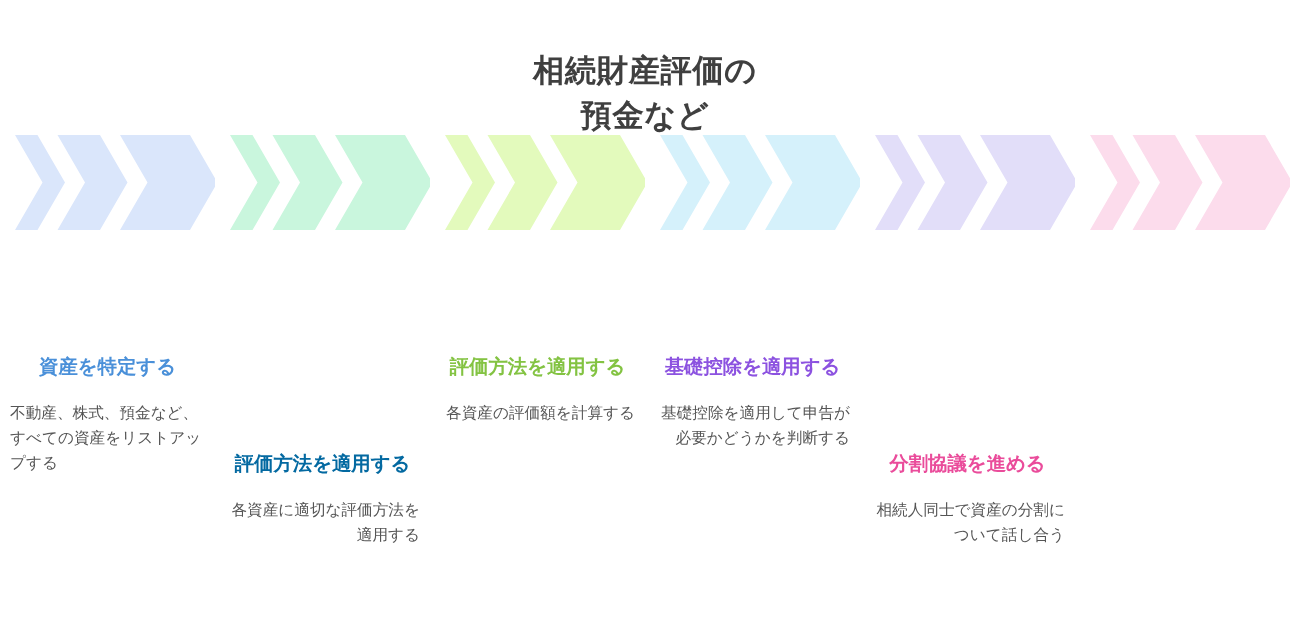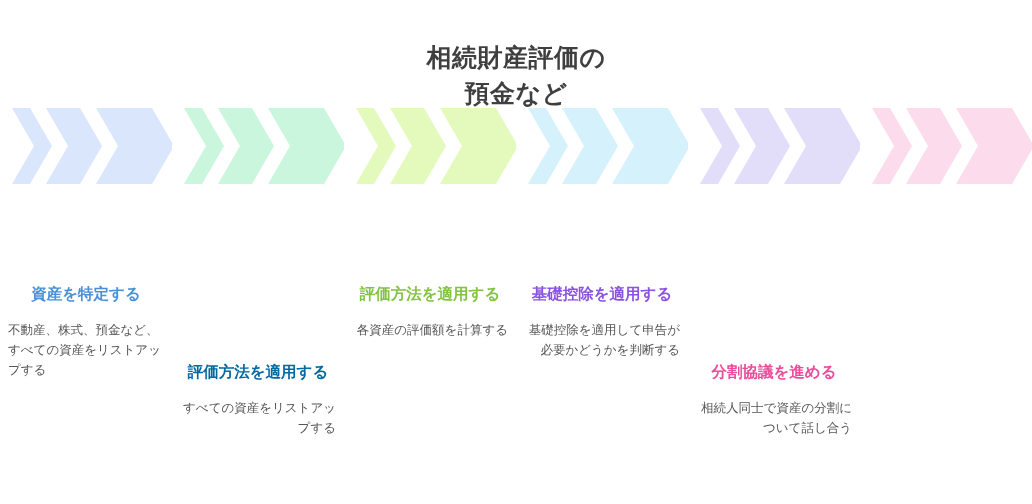--- a/index.html
+++ b/index.html
@@ -181,21 +181,21 @@
     <div class="col up first">
       <div class="col-inner">
         <p class="step-heading" style="color: rgb(74, 144, 217);">資産を特定する</p>
         <p class="step-desc">不動産、株式、預金など、すべての資産をリストアップする</p>
       </div>
     </div>
 
     <div class="col down">
       <div class="col-inner">
         <p class="step-heading" style="color: #0369a1;">評価方法を適用する</p>
-        <p class="step-desc">すべての資産をリストアップする</p>
+        <p class="step-desc">各資産に適切な評価方法を適用する</p>
       </div>
     </div>
 
     <div class="col up">
       <div class="col-inner">
         <p class="step-heading" style="color: rgb(131, 195, 66);">評価方法を適用する</p>
         <p class="step-desc">各資産の評価額を計算する</p>
       </div>
     </div>
 

